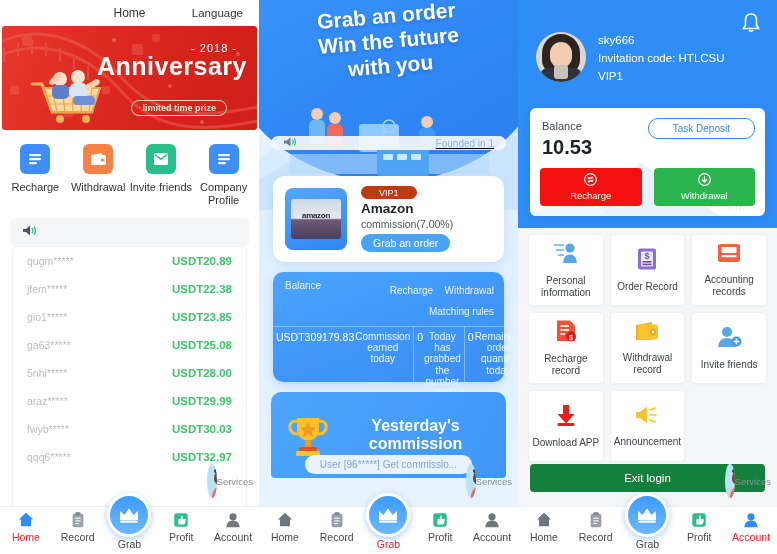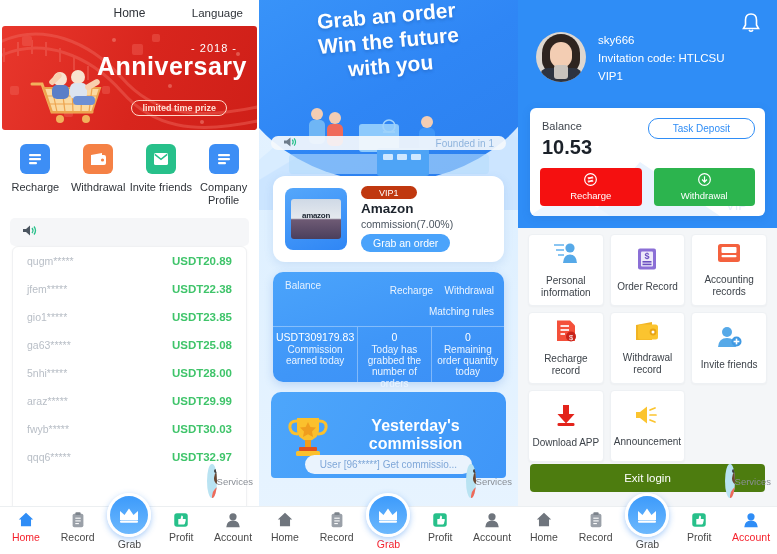--- a/index.html
+++ b/index.html
@@ -95,21 +95,21 @@
     border-radius:50%; background:linear-gradient(150deg,#3f9cfb 0%,#2f86f5 60%,#2b7fee 100%);
   }
   .hero-txt{
     position:absolute; left:0; right:0; top:4px; text-align:center;
     color:#fff; font-size:21px; font-weight:bold; line-height:1.18;
     transform:rotate(-5deg); text-shadow:0 2px 3px rgba(20,70,140,.28);
   }
   .hero-illus{position:absolute;left:0;right:0;top:96px;height:80px;}
   .m-notice{
     position:absolute; left:12px; right:12px; top:136px; height:14px;
-    background:rgba(245,248,252,.92); border-radius:13px; display:flex; align-items:center; padding:0 12px;
+    background:rgba(245,248,252,.92); border-radius:13px; display:flex; align-items:center; padding:0 12px;text-decoration:underline;
   }
   .m-notice .ntxt{ margin-left:auto; font-size:10px; color:#8fb4dd; }
 
   .prod-card{
     position:absolute; left:14px; right:14px; top:176px; height:86px;
     background:#fff; border-radius:12px; box-shadow:0 3px 10px rgba(60,120,200,.14);
     display:flex; align-items:center; padding:10px 12px; gap:14px;
   }
   .prod-img{
     width:62px;height:62px;border-radius:8px;flex:0 0 62px;
@@ -129,21 +129,21 @@
     background:linear-gradient(160deg,#4ba4fb 0%,#3f96f8 55%,#3b8ff6 100%);
     border-radius:10px; box-shadow:0 3px 10px rgba(50,120,210,.22); color:#fff;
   }
   .bal-top{ position:relative; height:54px; padding:8px 12px 0; }
   .bal-lbl{ font-size:10px; color:#e3f0ff; }
   .bal-val{ font-size:18px; font-weight:bold; margin-top:2px; }
   .bal-links{ position:absolute; right:10px; top:8px; text-align:right; }
   .bal-links .row1 span{ font-size:10px; color:#eaf4ff; margin-left:7px; }
   .bal-links .row2{ font-size:10px; color:#eaf4ff; margin-top:8px; }
   .bal-stats{ display:flex; border-top:1px solid rgba(255,255,255,.35); height:56px; }
-  .bstat{ flex:1; text-align:center; padding:4px 3px; display:flex; flex-direction:column; gap:1px; }
+  .bstat{ flex:1; text-align:center; padding:4px 3px; display:flex; flex-direction:row; gap:1px; }
   .bstat + .bstat{ border-left:1px solid rgba(255,255,255,.35); }
   .bstat .v{ font-size:10.5px; color:#fff; }
   .bstat .k{ font-size:10px; color:#eaf4ff; line-height:1.12; }
 
   .yest{
     position:absolute; left:12px; right:12px; top:392px; height:86px;
     background:linear-gradient(120deg,#4da6fb 0%,#3f96f8 100%);
     border-radius:10px 10px 4px 4px; display:flex; align-items:center; padding:0 14px; gap:8px; overflow:hidden;
   }
   .trophy{ width:46px;height:46px; flex:0 0 46px; position:relative; }
@@ -198,21 +198,21 @@
   }
   .gcell{
     background:#fff; border:1px solid #eef1f4; border-radius:4px; height:72px;
     display:flex; flex-direction:column; align-items:center; justify-content:center; gap:6px;
     box-shadow:0 1px 2px rgba(0,0,0,.03);
   }
   .gcell.empty{ border-color:transparent; box-shadow:none; background:transparent; }
   .gc-lbl{ font-size:10px; color:#3c4249; text-align:center; line-height:1.2; }
   .exit-btn{
     position:absolute; left:12px; right:12px; top:464px; height:28px;
-    background:#4d7c0f; color:#fff; border:none; border-radius:4px; font-size:11.5px;
+    background:#15803d; color:#fff; border:none; border-radius:4px; font-size:11.5px;
   }
   .r-bg{ position:absolute; inset:0; background:#f4f6f8; }
 </style>
 </head>
 <body>
 
 <div class="panel left">
 
   <div class="l-header">
     <div class="ttl">Home</div>

